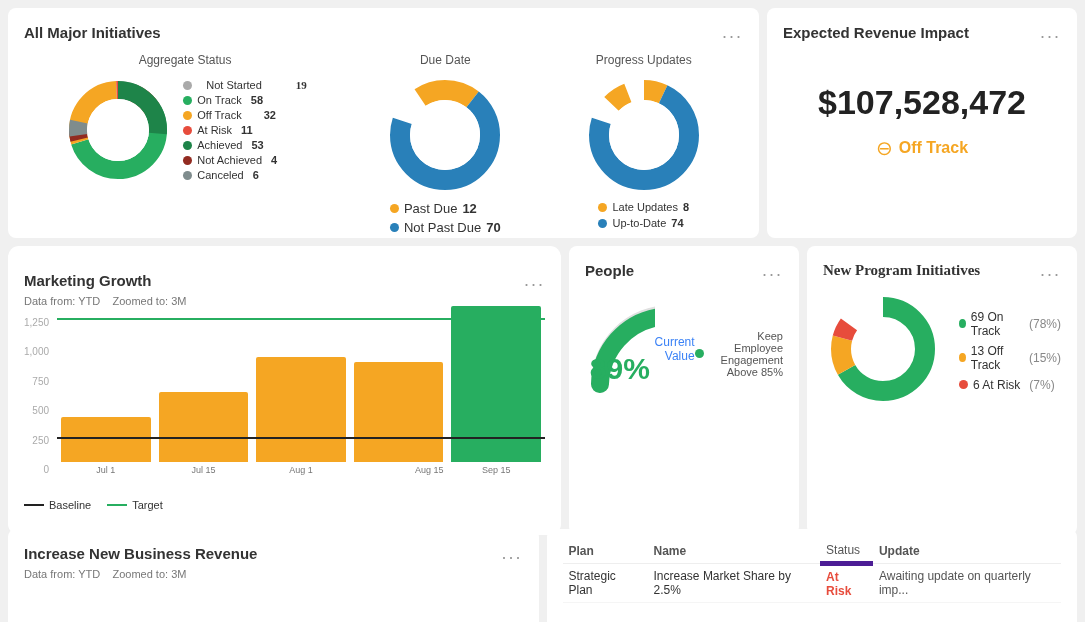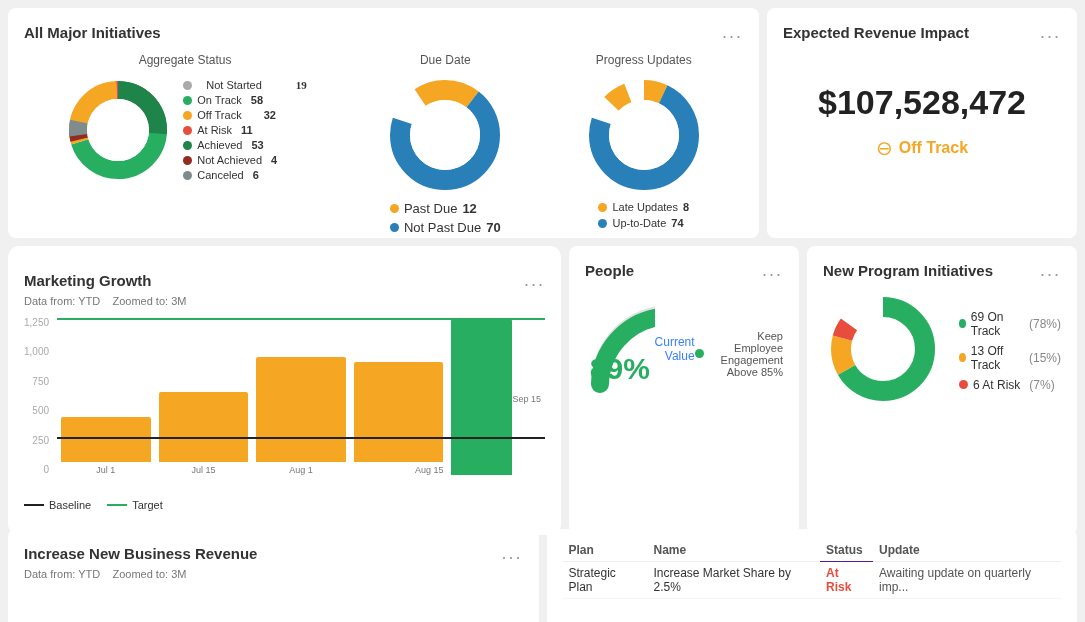--- a/index.html
+++ b/index.html
@@ -189,21 +189,21 @@
               <div style="font-size:9px; color:#777; margin-top:3px; white-space:nowrap;">Jul 15</div>
             </div>
             <div style="flex:1; display:flex; flex-direction:column; align-items:center;">
               <div style="width:100%; height:105px; background:#f5a623; border-radius:2px 2px 0 0;"></div>
               <div style="font-size:9px; color:#777; margin-top:3px; white-space:nowrap;">Aug 1</div>
             </div>
             <div style="flex:1; display:flex; flex-direction:column; align-items:flex-end;">
               <div style="width:100%; height:100px; background:#f5a623; border-radius:2px 2px 0 0;"></div>
               <div style="font-size:9px; color:#777; margin-top:3px; white-space:nowrap;">Aug 15</div>
             </div>
-            <div style="flex:1; display:flex; align-items:center;">
+            <div style="flex:1; display:flex; flex-direction:column; align-items:center;">
               <div style="width:100%; height:156px; background:#27ae60; border-radius:2px 2px 0 0;"></div>
               <div style="font-size:9px; color:#777; margin-top:3px; white-space:nowrap;">Sep 15</div>
             </div>
           </div>
         </div>
       </div>
 
       <div style="display:flex; gap:16px; margin-top:4px; font-size:11px;">
         <div style="display:flex; align-items:center; gap:5px;">
           <div style="width:20px; height:2px; background:#222;"></div>
@@ -235,21 +235,21 @@
         <div style="font-size:12px; color:#3b82f6; margin-top:4px;">Current Value</div>
         <div style="display:flex; align-items:center; gap:5px; margin-top:14px; font-size:11px; color:#555;">
           <div style="width:9px; height:9px; border-radius:50%; background:#27ae60; flex-shrink:0;"></div>
           <span>Keep Employee Engagement Above 85%</span>
         </div>
       </div>
     </div>
 
     <div style="background:#fff; border-radius:8px; padding:14px 16px;">
       <div style="display:flex; justify-content:space-between; align-items:center; margin-bottom:8px;">
-        <span style="font-size:15px; font-weight:600;">New Program Initiatives</span>
+        <span style="font-size:15px; font-weight:600;font-family:Liberation Serif, serif;">New Program Initiatives</span>
         <span style="color:#999; cursor:pointer; font-size:18px; letter-spacing:2px;">...</span>
       </div>
       <div style="display:flex; align-items:center; gap:16px;">
 
         <div style="position:relative;">
           <svg viewBox="0 0 120 120" width="120" height="120">
 
             <circle cx="60" cy="60" r="42" fill="none" stroke="#27ae60" stroke-width="20" stroke-dasharray="175.8 219" stroke-dashoffset="0" transform="rotate(-90 60 60)"></circle>
 
             <circle cx="60" cy="60" r="42" fill="none" stroke="#f5a623" stroke-width="20" stroke-dasharray="32.8 219" stroke-dashoffset="-175.8" transform="rotate(-90 60 60)"></circle>
@@ -293,21 +293,21 @@
         <span>Zoomed to: 3M</span>
       </div>
     </div>
 
     <div style="background:#fff; border-radius:8px; padding:10px 16px; overflow:hidden;">
       <table style="width:100%; border-collapse:collapse; font-size:12px;">
         <thead>
           <tr>
             <th style="text-align:left; font-weight:600; color:#555; padding:4px 6px; border-bottom:1px solid #eee;">Plan</th>
             <th style="text-align:left; font-weight:600; color:#555; padding:4px 6px; border-bottom:1px solid #eee;">Name</th>
-            <th style="text-align:left; font-weight:700; color:#555; padding:4px 6px; border-bottom:1px solid #4c1d95;">Status</th>
+            <th style="text-align:left; font-weight:400; color:#555; padding:4px 6px; border-bottom:5px solid #4c1d95;">Status</th>
             <th style="text-align:left; font-weight:600; color:#555; padding:4px 6px; border-bottom:1px solid #eee;">Update</th>
           </tr>
         </thead>
         <tbody>
           <tr>
             <td style="padding:4px 6px; border-bottom:1px solid #f5f5f5;">Strategic Plan</td>
             <td style="padding:4px 6px; border-bottom:1px solid #f5f5f5;">Increase Market Share by 2.5%</td>
             <td style="padding:4px 6px; border-bottom:1px solid #f5f5f5; color:#e74c3c; font-weight:600;">At Risk</td>
             <td style="padding:4px 6px; border-bottom:1px solid #f5f5f5; color:#555;">Awaiting update on quarterly imp...</td>
           </tr>

